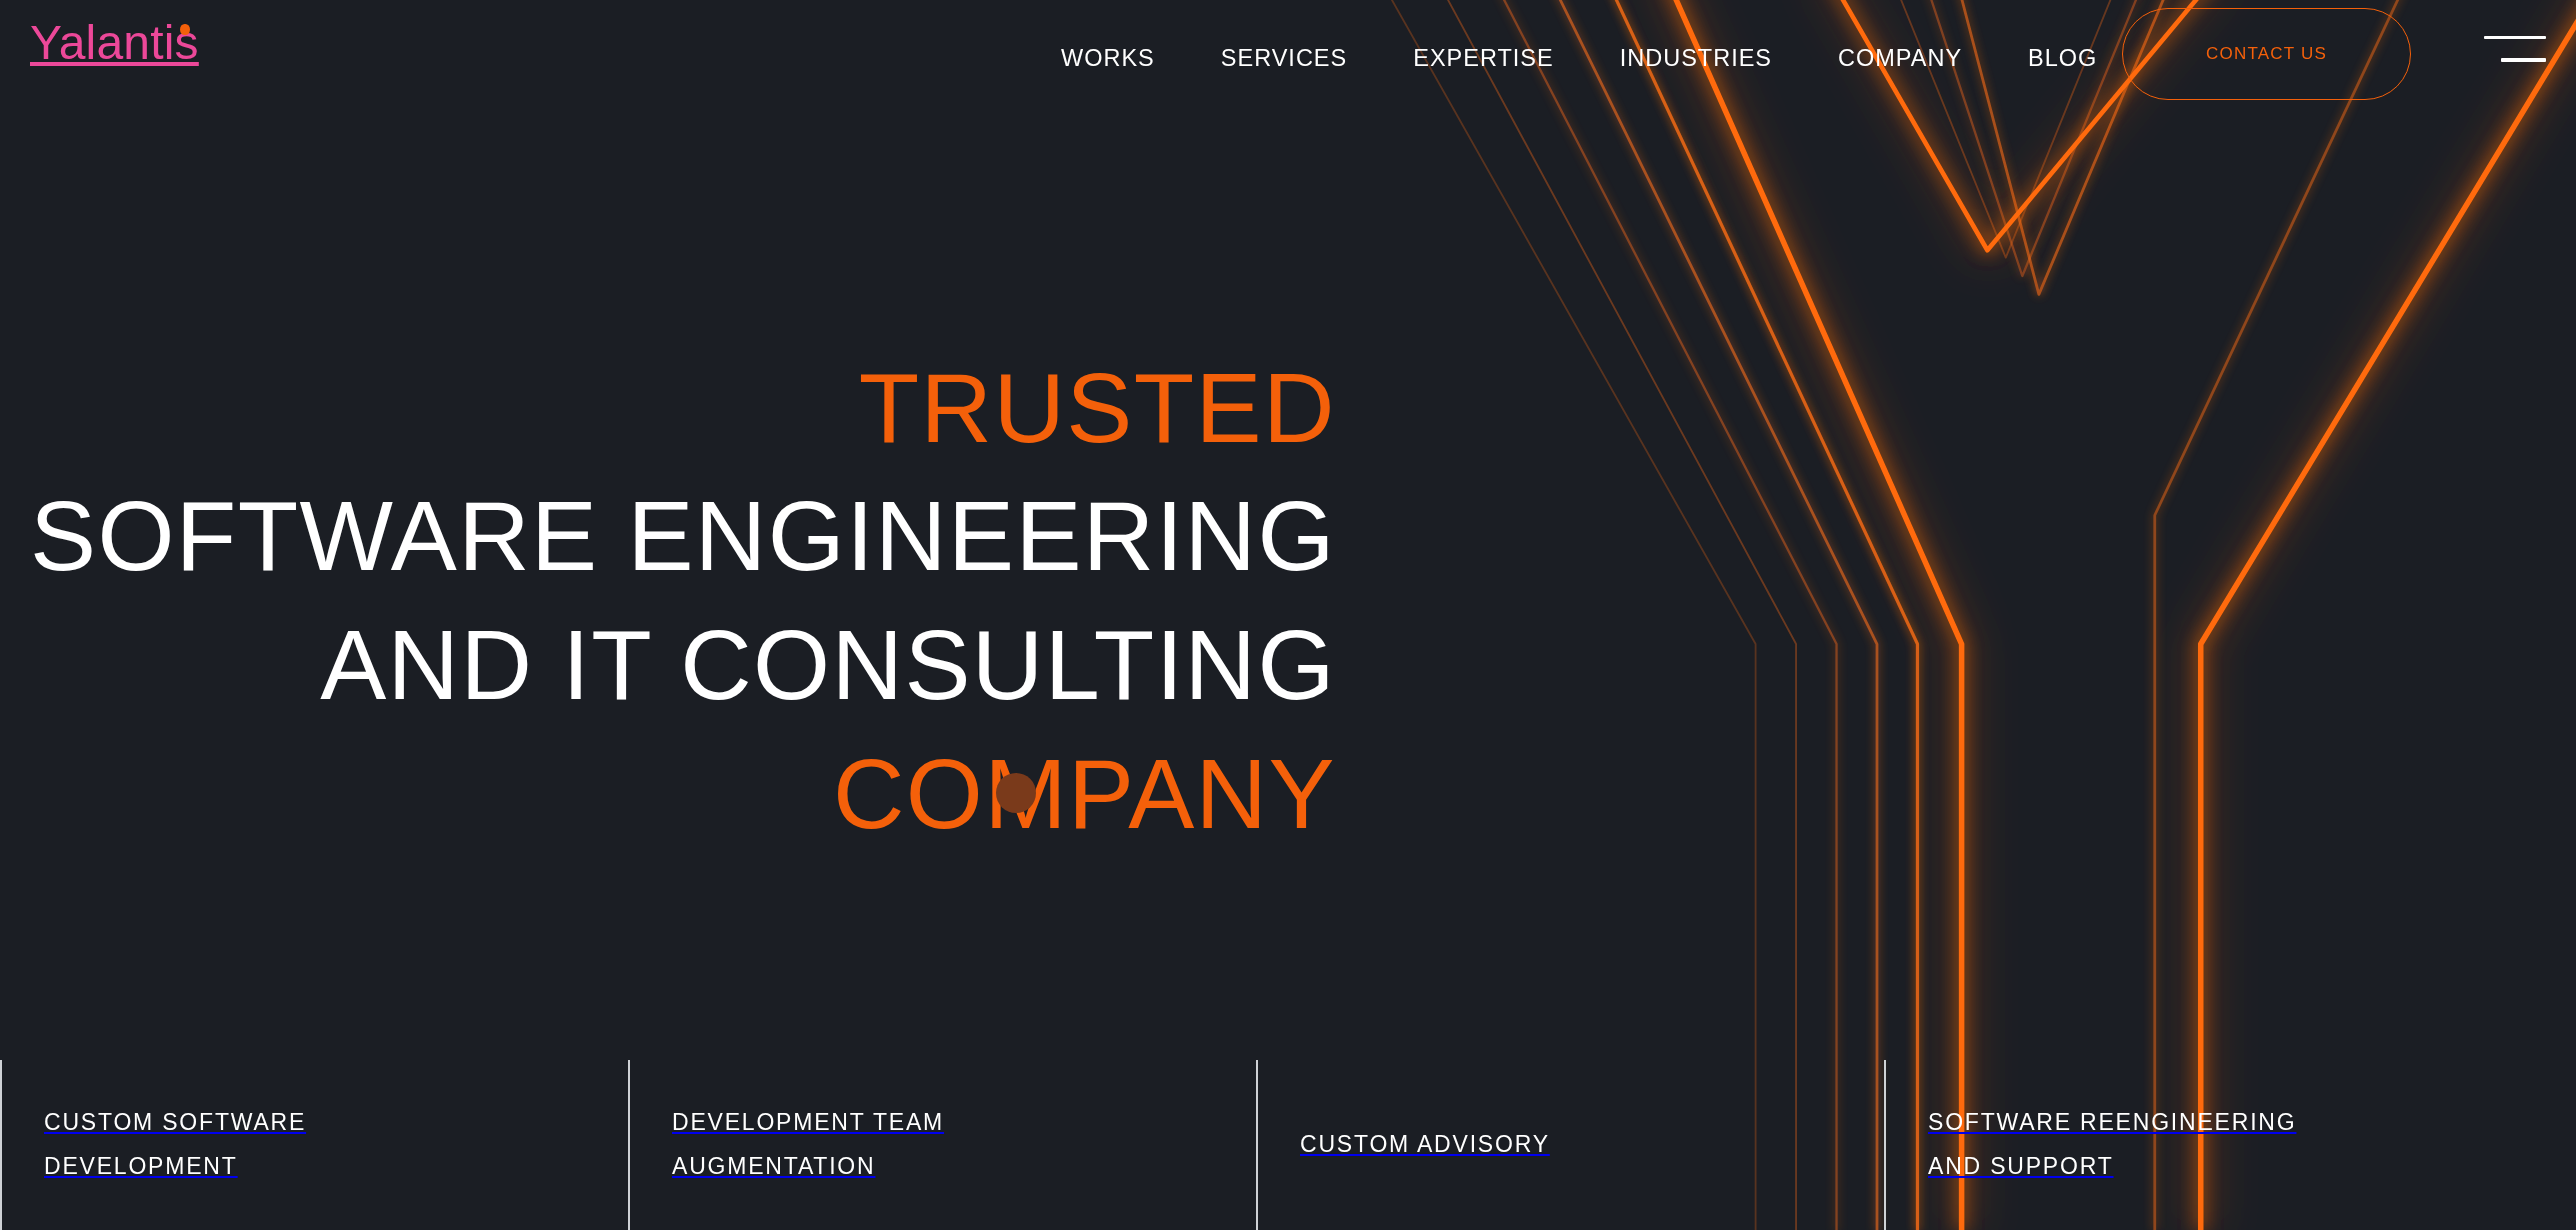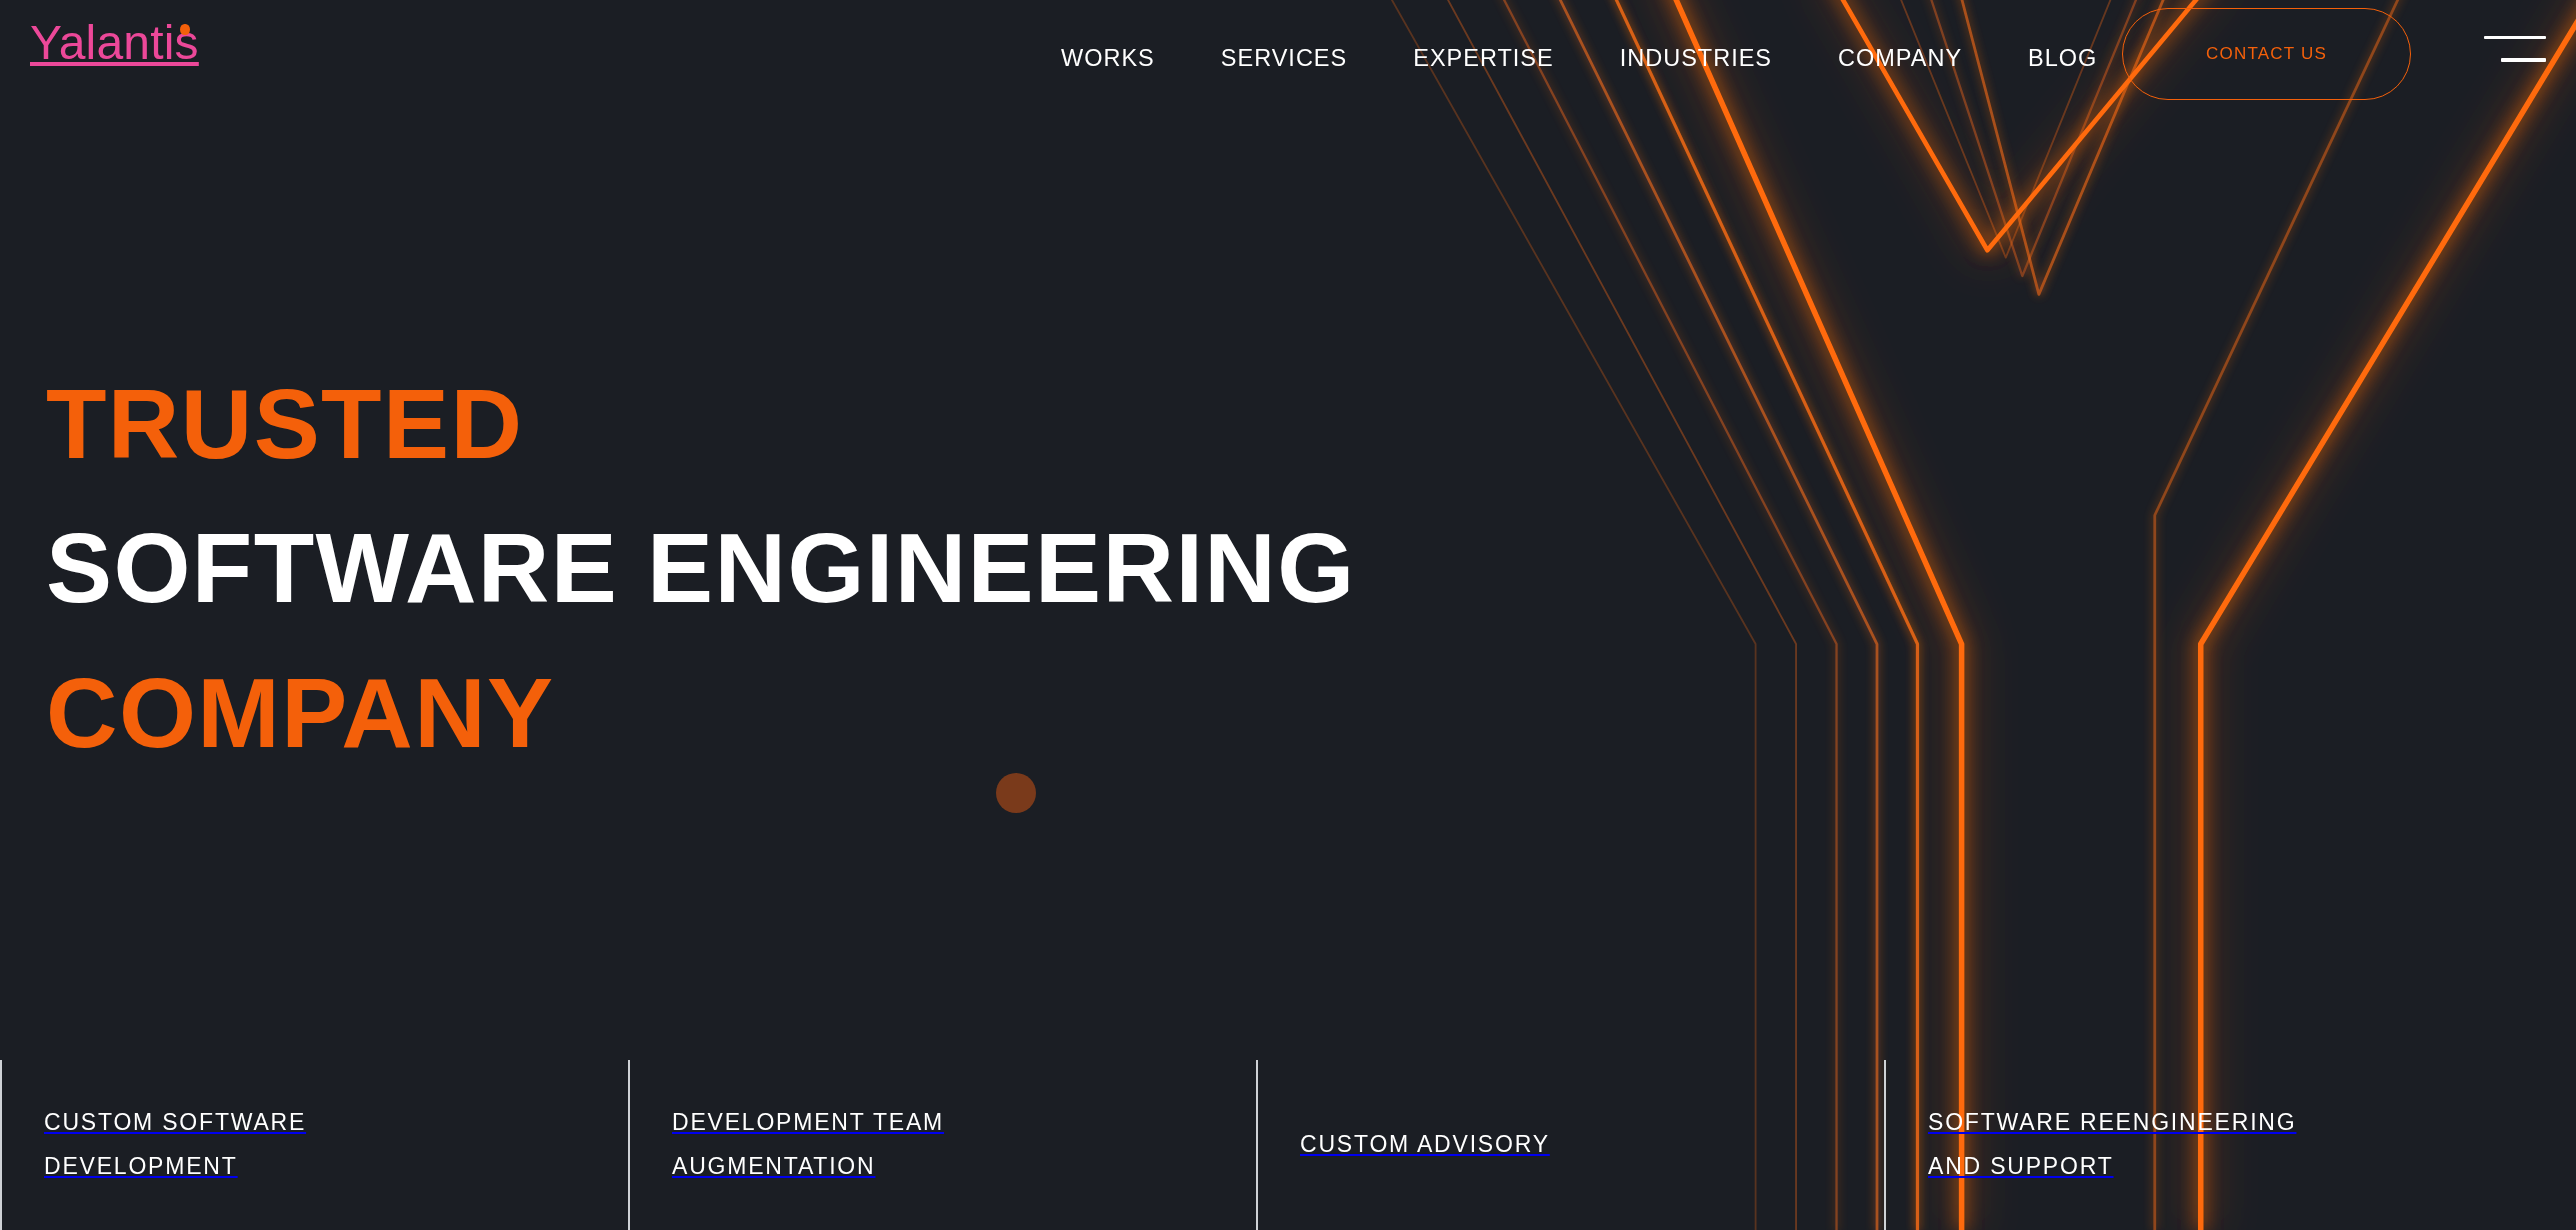--- a/index.html
+++ b/index.html
@@ -124,25 +124,26 @@
   #hero-heading {
     position: absolute;
     left: 30px;
     top: 324px;
     z-index: 30;
   }
   .headline-line {
     font-size: 99px;
     line-height: 1.30;
     letter-spacing: 1.4px;
-    font-weight: 700;
+    font-weight: 400;
     color: #ffffff;
     white-space: nowrap;
-    margin: 16px;
+    margin: 0;
     font-stretch: condensed;
+    text-align: right;
   }
   .headline-line.accent { color: #f4600a; }
 
   
   #cursor-dot {
     position: absolute;
     left: 996px;
     top: 773px;
     width: 40px;
     height: 40px;
@@ -258,20 +259,21 @@
 
     <div id="menu-toggle">
       <span class="bar b1"></span>
       <span class="bar b2"></span>
     </div>
   </header>
 
   <h1 id="hero-heading">
     <div class="headline-line accent">TRUSTED</div>
     <div class="headline-line">SOFTWARE ENGINEERING</div>
+    <div class="headline-line">AND IT CONSULTING</div>
     <div class="headline-line accent">COMPANY</div>
   </h1>
 
   <div id="cursor-dot"></div>
 
   <div id="service-cards">
 
     <a class="service-card" href="#">
       <span class="line">CUSTOM SOFTWARE</span>
       <span class="line">DEVELOPMENT</span>

